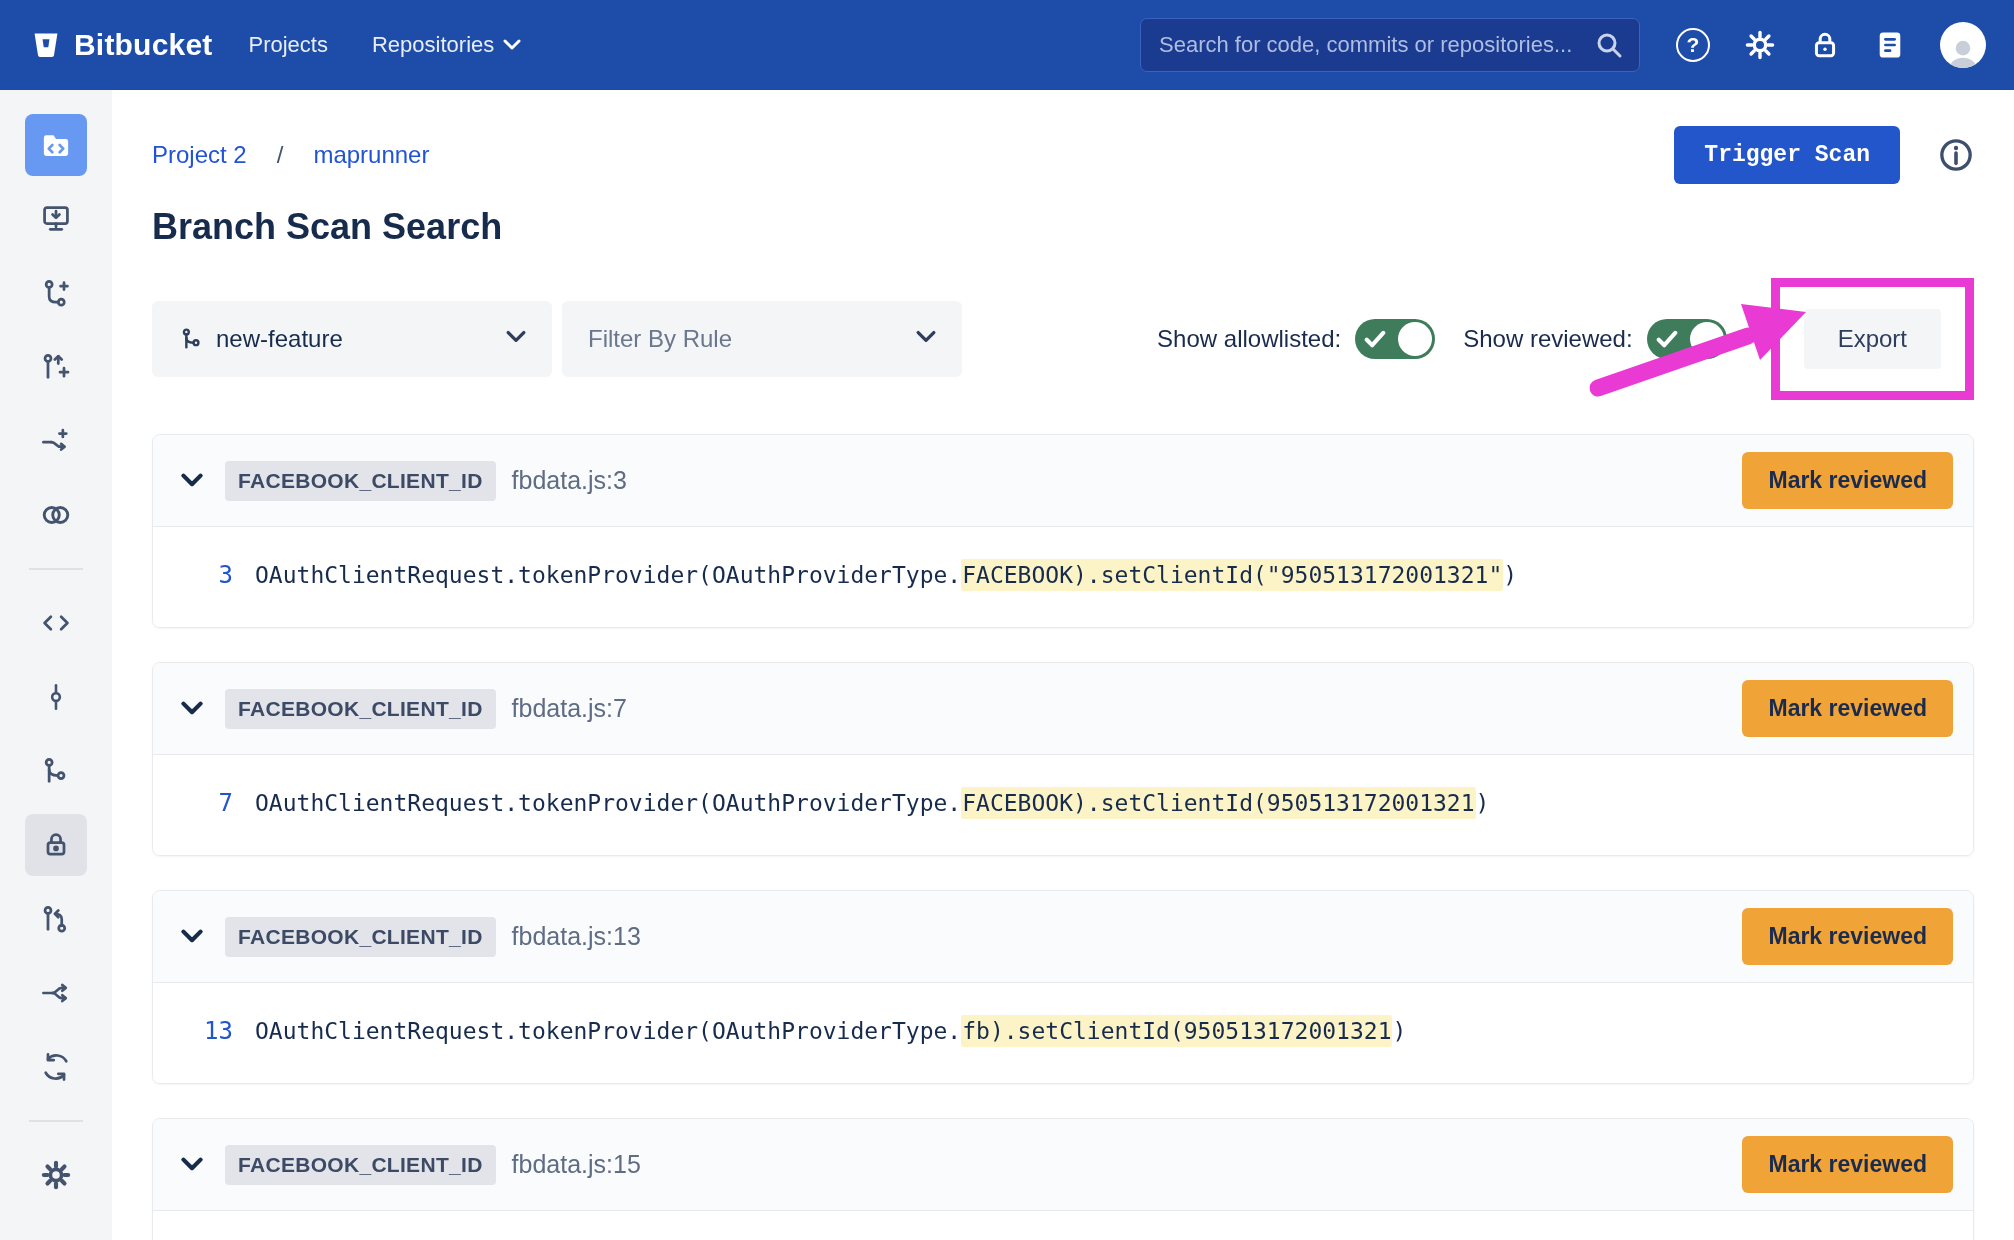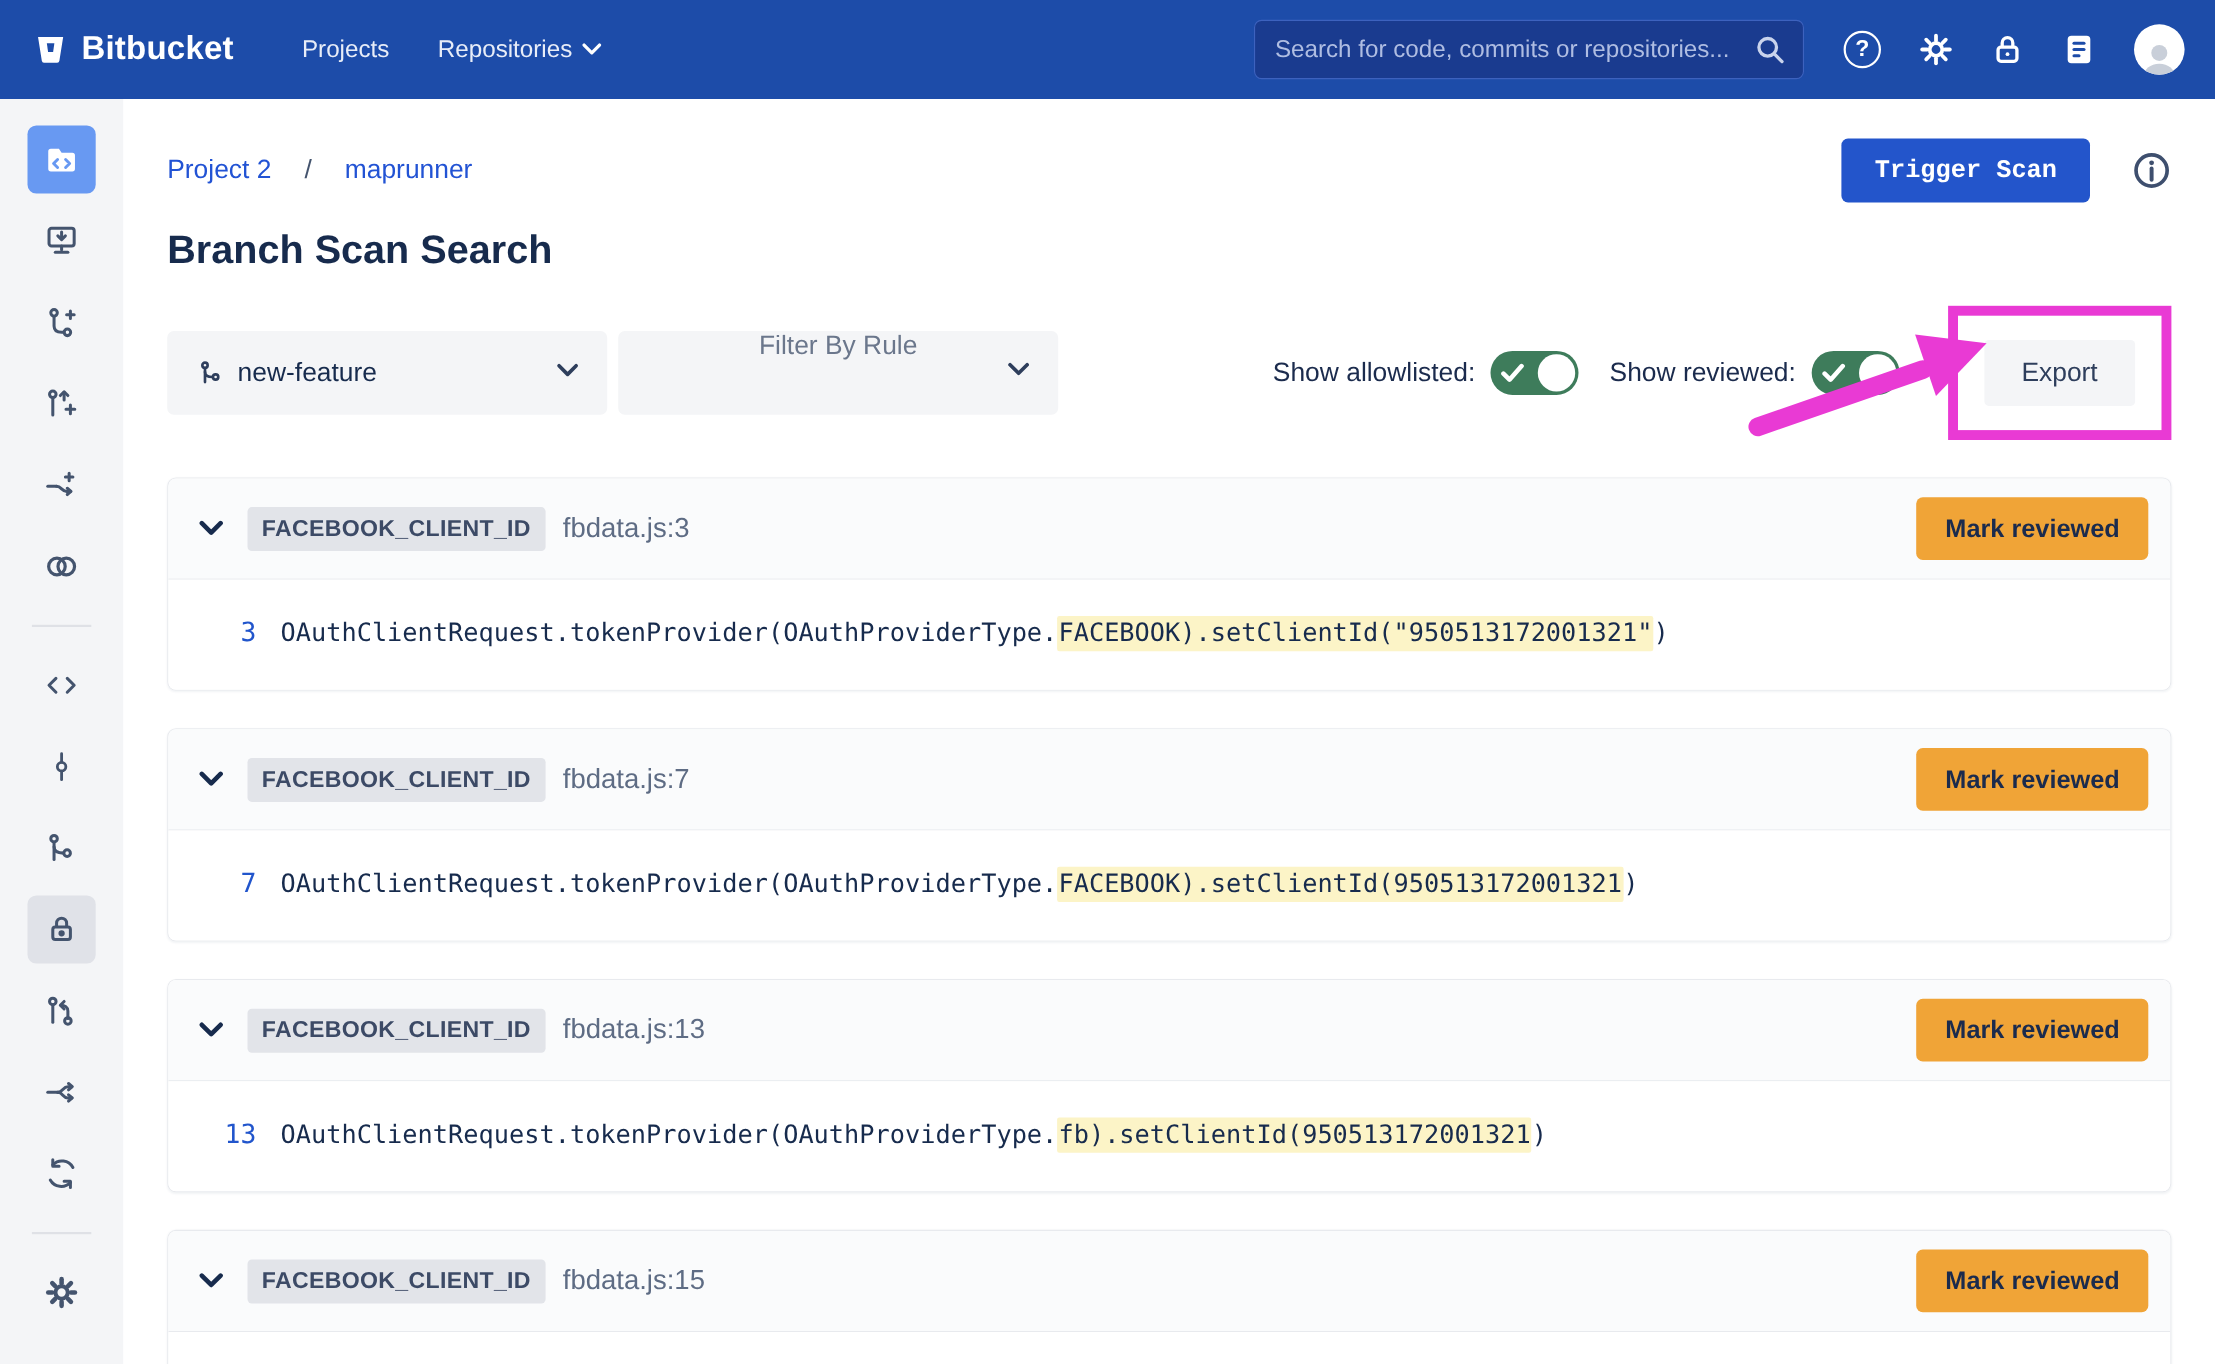--- a/index.html
+++ b/index.html
@@ -4,21 +4,21 @@
 <style>
   * { margin:0; padding:0; box-sizing:border-box; }
   html,body { width:2014px; height:1240px; }
   body { font-family:"Liberation Sans", sans-serif; background:#fff; overflow:hidden; }
   .page { position:relative; width:2014px; height:1240px; overflow:hidden; background:#fff; }
 
   
   .navbar { height:90px; background:#1D4CA9; display:flex; align-items:center; padding:0 28px 0 30px; }
   .brand { display:flex; align-items:center; gap:12px; }
   .brand-name { color:#fff; font-size:30px; font-weight:700; letter-spacing:.2px; }
-  .nav-links { display:flex; align-items:center; gap:44px; margin-left:62px; }
+  .nav-links { display:flex; align-items:center; gap:44px; margin-left:36px; }
   .nav-link { color:#E8EDF8; font-size:22px; font-weight:500; display:flex; align-items:center; gap:9px; cursor:pointer; }
   .nav-search { margin-left:auto; display:flex; align-items:center; background:#1A3B8F; border:1px solid #3D62BE; border-radius:7px; height:54px; width:500px; padding:0 16px 0 18px; }
   .nav-search input { flex:1; background:transparent; border:none; outline:none; color:#C9D3EC; font-size:22px; font-family:"Liberation Sans",sans-serif; }
   .nav-search input::placeholder { color:#AFBDE2; }
   .nav-icons { display:flex; align-items:center; gap:34px; margin-left:36px; }
   .circle-help { width:34px; height:34px; border:2.5px solid #fff; border-radius:50%; color:#fff; font-size:21px; font-weight:700; display:flex; align-items:center; justify-content:center; }
   .avatar { width:46px; height:46px; border-radius:50%; background:#fff; display:flex; align-items:flex-end; justify-content:center; overflow:hidden; }
 
   
   .body-row { display:flex; height:1162px; }
@@ -34,21 +34,21 @@
   .breadcrumb { display:flex; align-items:center; gap:30px; font-size:24px; }
   .crumb-link { color:#2253D4; cursor:pointer; }
   .crumb-sep { color:#44546E; }
   .head-actions { margin-left:auto; display:flex; align-items:center; gap:38px; }
   .btn-primary { background:#2355CB; color:#fff; font-size:23px; font-weight:700; border:none; border-radius:6px; padding:16px 30px; cursor:pointer; font-family:Liberation Mono, monospace; }
   .page-title { margin-top:22px; font-size:36px; font-weight:700; color:#172B4D; }
 
   
   .filter-row { margin-top:30px; display:flex; align-items:center; }
   .dropdown { background:#F4F5F7; border-radius:6px; height:76px; width:400px; display:flex; align-items:center; padding:0 26px; cursor:pointer; }
-  .dropdown + .dropdown { margin-left:10px;flex-direction:column; }
+  .dropdown + .dropdown { margin-left:10px; }
   .dd-label { font-size:24px; color:#172B4D; font-weight:500; display:flex; align-items:center; gap:12px; }
   .dd-label.muted { color:#6B778C; font-weight:400; }
   .dd-caret { margin-left:auto; }
   .toggles { margin-left:auto; display:flex; align-items:center; gap:14px; }
   .tog-label { font-size:24px; font-weight:500; color:#1B2B4D; }
   .toggle { width:80px; height:40px; background:#3E7C5B; border-radius:20px; position:relative; cursor:pointer; flex-shrink:0; margin-right:14px; }
   .toggle .knob { position:absolute; right:3px; top:3px; width:34px; height:34px; background:#fff; border-radius:50%; }
   .toggle svg { position:absolute; left:9px; top:11px; }
   .export-wrap { margin-left:30px; background:#fff; border:9px solid #E93AD4; padding:22px 24px; }
   .btn-export { background:#F4F5F7; border:none; border-radius:4px; color:#2E3E5C; font-size:24px; padding:16px 34px; cursor:pointer; font-family:"Liberation Sans",sans-serif; }

